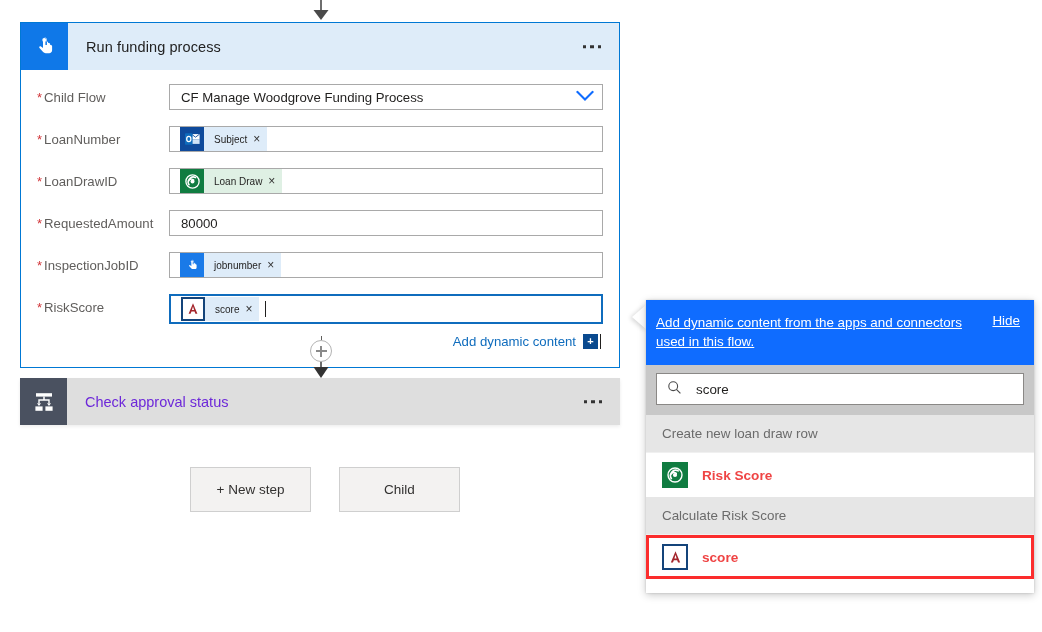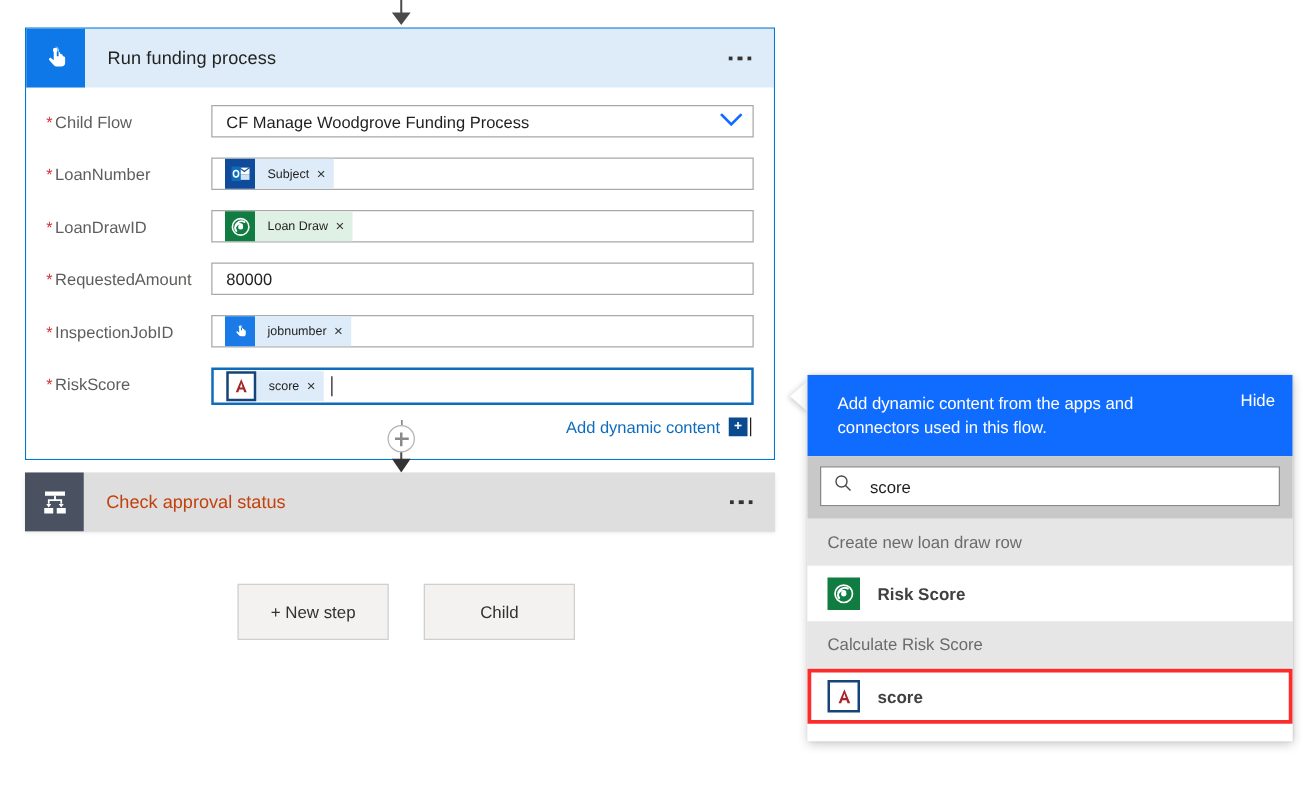--- a/index.html
+++ b/index.html
@@ -240,21 +240,21 @@
   }
   .collapsed-icon {
     width: 47px; height: 47px;
     flex: 0 0 47px;
     background: #4a5160;
     display: flex; align-items: center; justify-content: center;
   }
   .collapsed-title {
     margin-left: 18px;
     font-size: 14.5px;
-    color: #c2410c;
+    color: #6d28d9;
   }
 
   
   .btn-row {
     position: absolute;
     left: 190px; top: 455px;
     display: flex;
     gap: 28px;
   }
   .btn {
@@ -283,24 +283,25 @@
     left: 632px; top: 292px;
     width: 0; height: 0;
     border-top: 13px solid transparent;
     border-bottom: 13px solid transparent;
     border-right: 15px solid #ffffff;
     filter: drop-shadow(-2px 1px 2px rgba(0,0,0,.16));
   }
   .flyout-header {
     background: #0f6cff;
     color: #fff;
-    padding: 13px 14px 14px 24px;
+    padding: 13px 14px 14px 10px;
     display: flex;
     align-items: flex-start;
     gap: 27px;
+    text-decoration: underline;
   }
   .flyout-header-text {
     font-size: 13.4px;
     line-height: 1.42;
     flex: 1;
   }
   .flyout-hide {
     font-size: 13.4px;
     color: #fff;
     cursor: pointer;
@@ -368,21 +369,21 @@
     display: flex; align-items: center; justify-content: center;
     margin-right: 14px;
   }
   .ic-dataverse { background: #107c41; }
   .ic-ai {
     background: #fff;
     border: 2px solid #14447a;
   }
   .dc-item-label {
     font-size: 13.6px;
-    color: #404040;
+    color: #ef4444;
     font-weight: bold;
   }
   .dc-item.highlight {
     outline: 3px solid #fb2c2c;
     outline-offset: -3px;
     position: relative;
     z-index: 3;
   }
   .flyout-pad { height: 14px; background: #fff; }
 </style>

